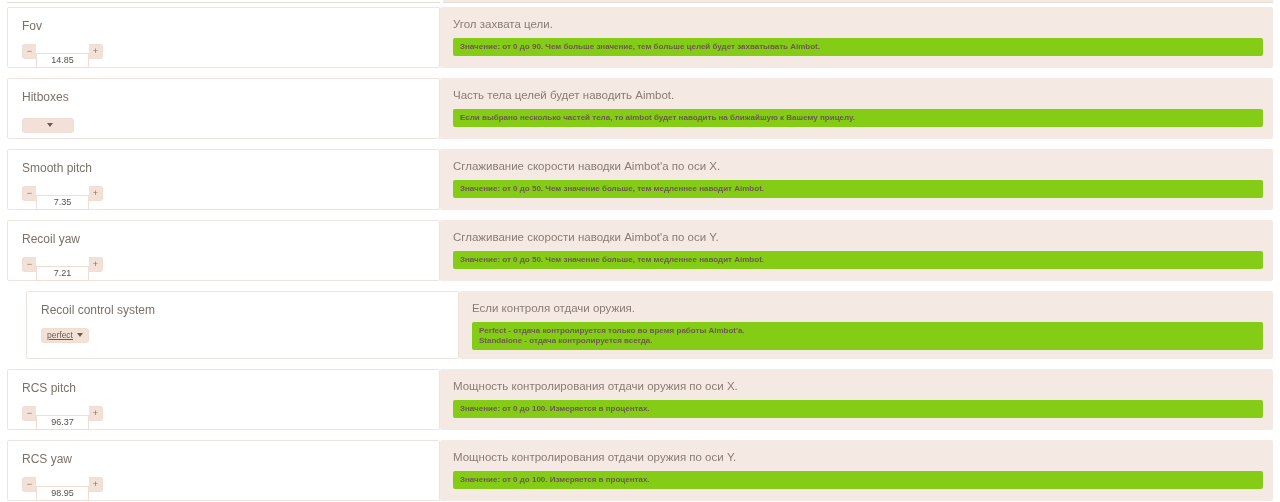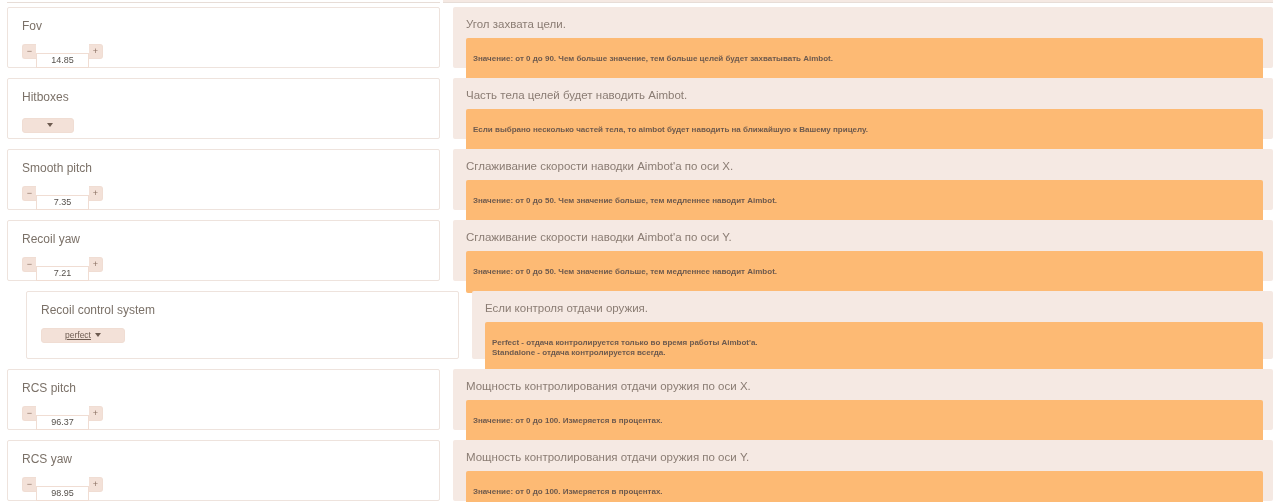--- a/index.html
+++ b/index.html
@@ -5,21 +5,21 @@
   * { box-sizing: border-box; margin: 0; padding: 0; }
   html, body { width: 1280px; background: #ffffff; }
   body { font-family: "Liberation Sans", sans-serif; height: 502px; overflow: hidden; }
   .wrap { padding: 0 7px; }
 
   
   .remnant { display: flex; gap: 3px; height: 3px; margin-bottom: 4px; }
   .remnant-left { width: 433px; background: #ffffff; border-bottom: 1px solid #e7ddd7; }
   .remnant-right { flex: 1; background: #f5e9e3; border-bottom: 1px solid #e7ddd7; }
 
-  .row { display: flex; gap: 13px; height: 61px; margin-bottom: 10px; }
+  .row { display: flex; gap: 0; height: 61px; margin-bottom: 10px; }
   .row.tall { height: 68px; margin-left: 19px; }
 
   .card-left {
     width: 433px; background: #ffffff;
     border: 1px solid #eee3dd; border-radius: 2px;
     padding: 11px 14px 0 14px;
   }
   .setting-label { font-size: 12px; color: #7b7168; margin-bottom: 7px; }
 
   
@@ -35,38 +35,38 @@
     width: 53px; height: 15px; border: 1px solid #f0ddd3; background: #fff;
     text-align: center; font-size: 9px; color: #55504b; outline: none;
     font-family: "Liberation Sans", sans-serif;
     margin-top: 9px;
   }
 
   
   .dropdown {
     display: inline-flex; align-items: center; justify-content: center; gap: 4px;
     height: 15px; background: #f3e1d8; border: 1px solid #f0ddd3; border-radius: 3px;
-    color: #6d5b50; font-size: 8.5px; padding: 0 23px; cursor: pointer;
+    color: #6d5b50; font-size: 8.5px; padding: 0 5px; cursor: pointer;
     font-family: "Liberation Sans", sans-serif;
     text-decoration: underline;
   }
   .dropdown.empty { width: 52px; }
   .caret {
     width: 0; height: 0; border-left: 3.5px solid transparent;
     border-right: 3.5px solid transparent; border-top: 4px solid #6d5b50;
     display: inline-block;
   }
 
   
   .panel-right {
     flex: 1; background: #f5e9e3; border-radius: 2px;
     padding: 11px 10px 0 13px;
   }
   .desc-title { font-size: 11.5px; color: #8a7c73; margin-bottom: 8px; }
-  .note-box { background: #fdba74; border-radius: 2px; padding: 16px 7px; }
+  .note-box { background: #84cc16; border-radius: 2px; padding: 4px 7px; }
   .note-line { font-size: 8px; font-weight: bold; color: #6d5a4e; line-height: 1.25; }
 </style>
 </head>
 <body>
 
 <div class="wrap">
   <div class="remnant">
     <div class="remnant-left"></div>
     <div class="remnant-right"></div>
   </div>

